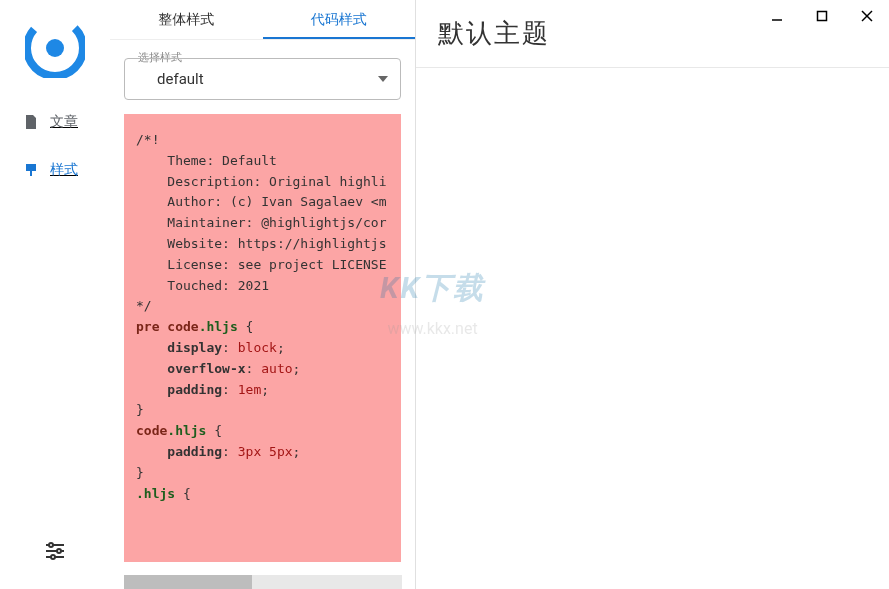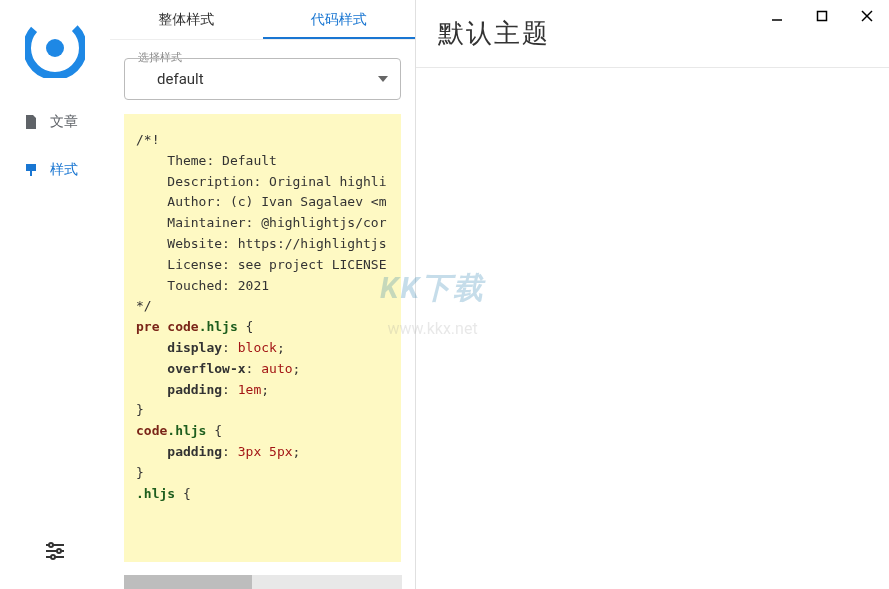--- a/index.html
+++ b/index.html
@@ -7,41 +7,41 @@
 
 
 .titlebar { position:absolute; top:0; right:0; height:32px; display:flex; align-items:center; z-index:100; }
 .titlebar .ctrl { width:45px; height:32px; display:flex; align-items:center; justify-content:center; cursor:pointer; }
 .titlebar .ctrl svg { width:12px; height:12px; }
 
 
 .sidebar { position:absolute; left:0; top:0; width:110px; height:100%; background:#fff; display:flex; flex-direction:column; }
 .logo { width:60px; height:60px; margin:18px auto 20px; border-radius:50%; position:relative; }
 .logo svg { width:100%; height:100%; }
-.nav { flex:1; }
+.nav { flex:1;text-decoration:underline; }
 .nav-item { height:48px; display:flex; align-items:center; padding-left:22px; cursor:pointer; font-size:14px; color:#5f6368; }
 .nav-item.active { color:#1976d2; }
 .nav-item .ic { width:18px; height:18px; margin-right:10px; display:flex; align-items:center; justify-content:center; }
 .nav-item .ic svg { width:16px; height:16px; }
 .settings-btn { height:56px; display:flex; align-items:center; justify-content:center; cursor:pointer; margin-bottom:10px; }
 .settings-btn svg { width:22px; height:18px; stroke:#333; stroke-width:2; fill:none; }
 
 
 .panel { position:absolute; left:110px; top:0; width:306px; height:100%; background:#fff; border-right:1px solid #e0e0e0; }
 .tabs { height:40px; display:flex; border-bottom:1px solid #eee; }
 .tab { flex:1; display:flex; align-items:center; justify-content:center; font-size:14px; color:#333; cursor:pointer; position:relative; }
 .tab.active { color:#1976d2; }
 .tab.active::after { content:""; position:absolute; bottom:0; left:0; right:0; height:2px; background:#1976d2; }
 
 .select-wrap { margin:18px 14px 14px; position:relative; }
 .select-label { position:absolute; top:-8px; left:10px; background:#fff; padding:0 4px; font-size:11px; color:#888;text-align:center; }
 .select { width:100%; height:42px; border:1px solid #bbb; border-radius:4px; padding:0 36px 0 32px; font-size:15px; color:#333; display:flex; align-items:center; cursor:pointer; position:relative; }
 .select-caret { position:absolute; right:12px; top:50%; transform:translateY(-50%); width:0; height:0; border-left:5px solid transparent; border-right:5px solid transparent; border-top:6px solid #666; }
 
-.code-box { margin:0 14px 0 14px; height:448px; background:#fef9c3; overflow:hidden; font-family:Consolas,Monaco,monospace; font-size:13px; line-height:1.6; padding:16px 12px 10px 12px; white-space:pre; color:#333; position:relative; }
+.code-box { margin:0 14px 0 14px; height:448px; background:#fca5a5; overflow:hidden; font-family:Consolas,Monaco,monospace; font-size:13px; line-height:1.6; padding:16px 12px 10px 12px; white-space:pre; color:#333; position:relative; }
 .code-box .c-sel { color:#7a2518; font-weight:bold; }
 .code-box .c-cls { color:#1e5e1e; font-weight:bold; }
 .code-box .c-prop { color:#333; font-weight:bold; }
 .code-box .c-val { color:#a31515; }
 .code-hscroll { position:absolute; bottom:0; left:14px; width:278px; height:14px; background:#e8e8e8; }
 .code-hscroll .thumb { position:absolute; left:0; top:0; height:14px; width:128px; background:#bdbdbd; }
 
 
 .rpane { position:absolute; left:416px; top:0; right:0; height:100%; }
 .rpane-title { height:68px; border-bottom:1px solid #e8e8e8; display:flex; align-items:center; padding-left:22px; font-size:26px; font-weight:300; color:#333; letter-spacing:2px; }

